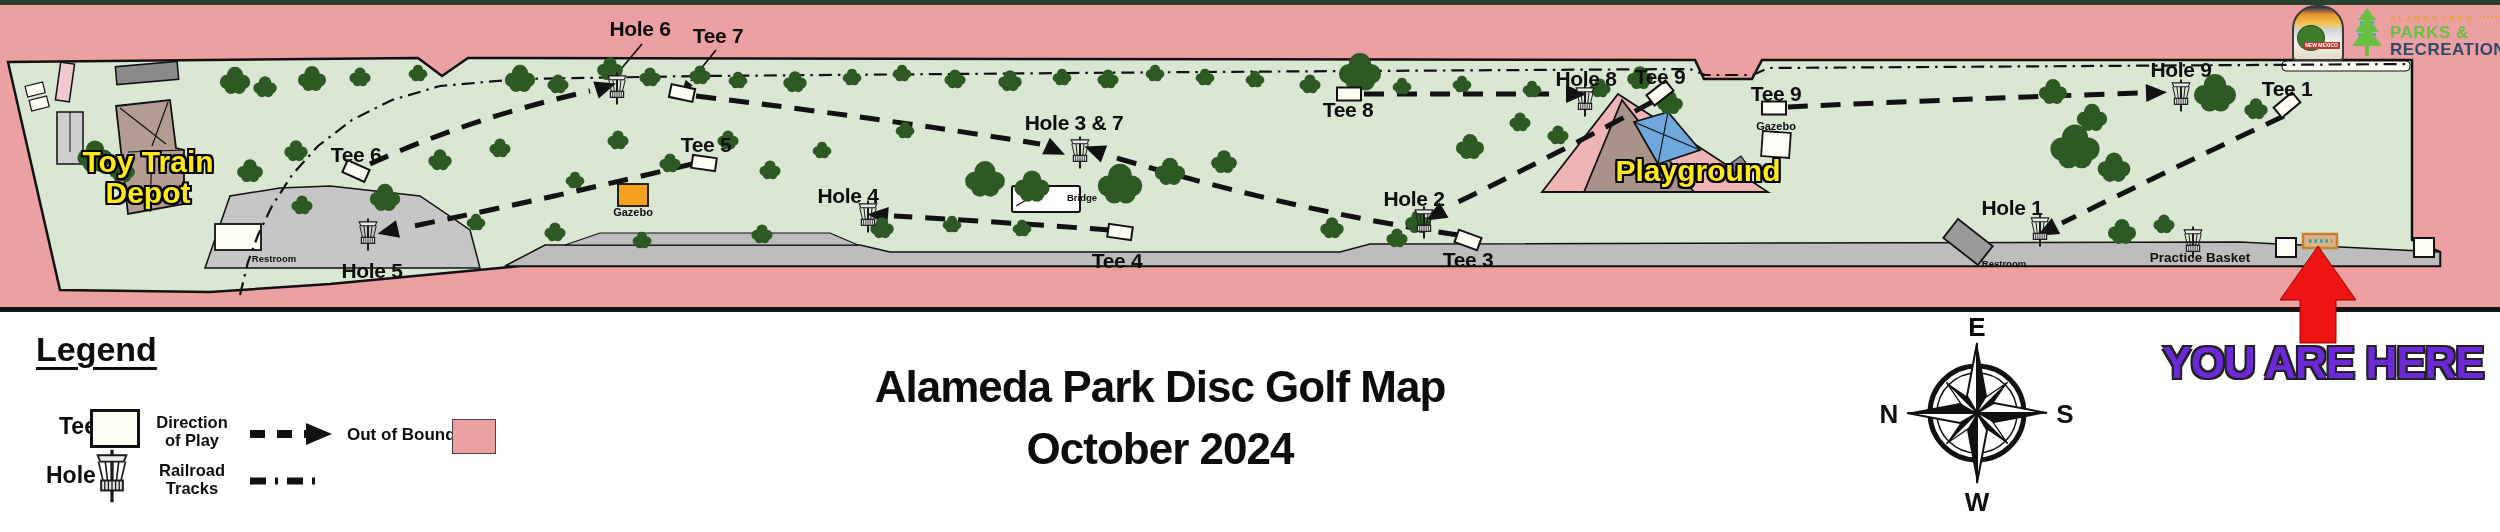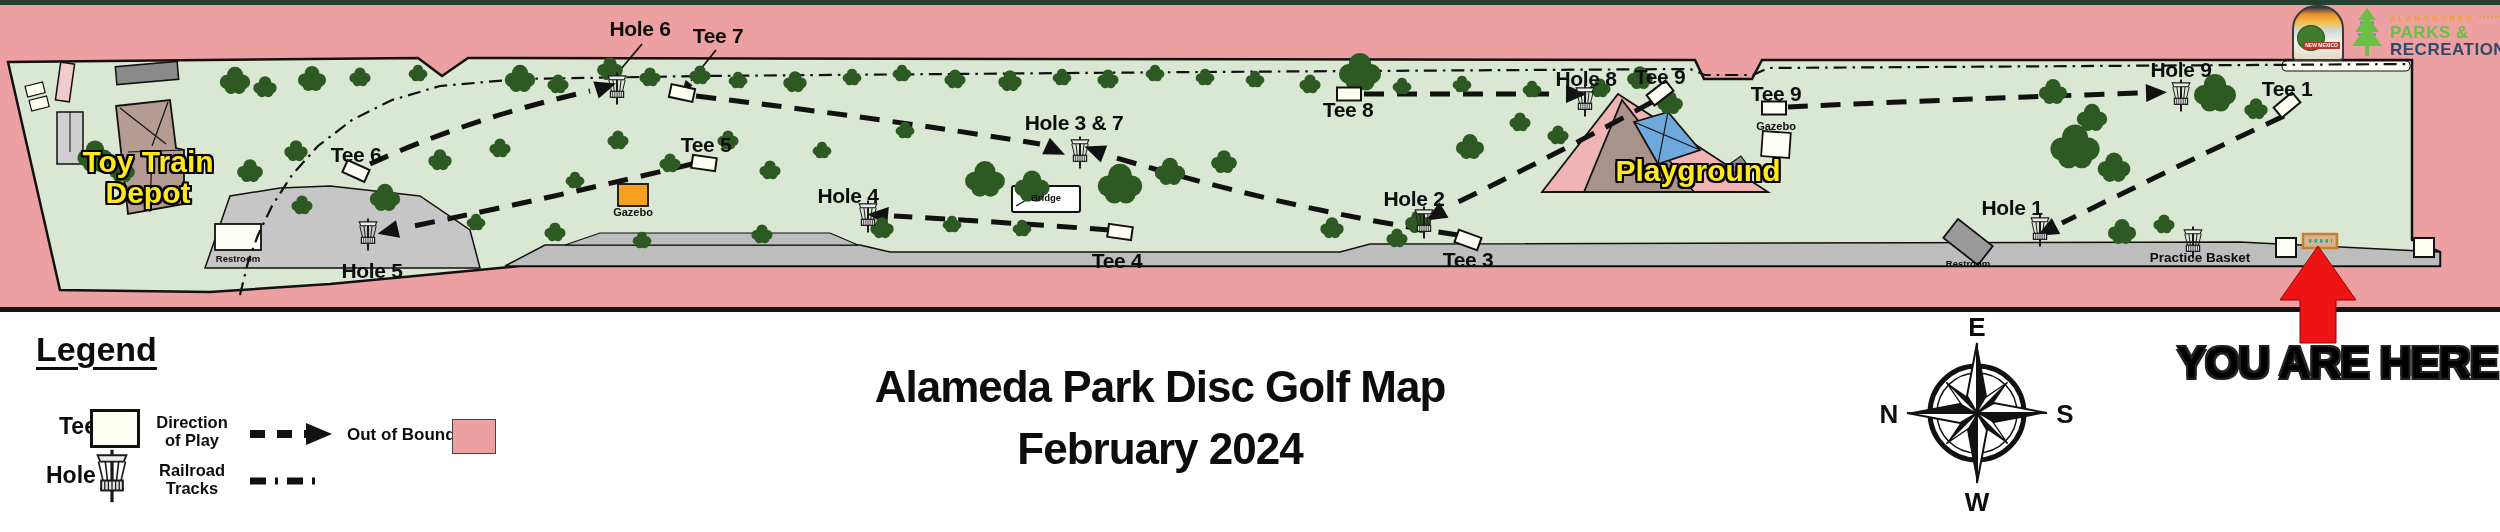--- a/index.html
+++ b/index.html
@@ -6,42 +6,42 @@
   #stage{position:relative;width:2500px;height:532px;background:#ffffff;overflow:hidden;
          font-family:"Liberation Sans",sans-serif;}
   svg{display:block;}
   .abs{position:absolute;}
   
   .mlbl{position:absolute;transform:translateX(-50%);font-weight:700;color:#0d0d0d;
         white-space:nowrap;line-height:1;text-align:center;}
   .lg{font-size:21px;letter-spacing:-0.3px;}
   .md{font-size:13.5px;padding-left:12px;}
   .sm{font-size:11px;}
-  .xs{font-size:9.5px;}
+  .xs{font-size:9.5px;margin-left:36px;}
   .ylw{color:#ffe81c;font-weight:800;font-size:30px;line-height:1.04;white-space:nowrap;
        text-shadow:-2px -2px 0 #000,2px -2px 0 #000,-2px 2px 0 #000,2px 2px 0 #000,
                    0 -2px 0 #000,0 2px 0 #000,-2px 0 0 #000,2px 0 0 #000;}
   
   .leg-title{position:absolute;left:36px;top:330px;font-size:34px;font-weight:800;color:#0d0d0d;
              text-decoration:underline;text-decoration-thickness:3px;text-underline-offset:6px;}
   .leg-item{position:absolute;font-weight:700;color:#0d0d0d;font-size:23px;margin-left:12px;}
   .leg-small{position:absolute;font-weight:700;color:#0d0d0d;font-size:16.5px;line-height:1.12;
              text-align:center;}
   .tee-swatch{position:absolute;left:90px;top:409px;width:44px;height:33px;background:#fffef2;
               border:3px solid #111;}
   .oob-swatch{position:absolute;left:452px;top:419px;width:42px;height:33px;background:#eda0a1;
               border:1.5px solid #444;}
   
   .map-title{position:absolute;left:860px;top:356px;width:600px;text-align:center;color:#0d0d0d;
              font-weight:800;font-size:44px;line-height:62px;letter-spacing:-1px;}
   
   .cmp{position:absolute;transform:translate(-50%,-50%);font-size:26px;font-weight:800;color:#0d0d0d;}
   
-  .yah{position:absolute;left:2148px;top:338px;width:350px;text-align:right;font-size:44px;
-       font-weight:800;color:#000000;letter-spacing:-1px;white-space:nowrap;
+  .yah{position:absolute;left:2148px;top:338px;width:350px;text-align:center;font-size:44px;
+       font-weight:800;color:#6d28d9;letter-spacing:-1px;white-space:nowrap;
        text-shadow:-2px -2px 0 #222,2px -2px 0 #222,-2px 2px 0 #222,2px 2px 0 #222;}
   
   .logo-wrap{position:absolute;left:2292px;top:5px;height:56px;display:flex;align-items:center;gap:8px;}
   .seal{position:relative;width:48px;height:52px;border:2px solid #3a3a3a;
         border-radius:24px 24px 4px 4px;overflow:hidden;
         background:linear-gradient(180deg,#2a2e52 0%,#e8912d 14%,#f4c04a 30%,#cfd8e0 46%,#f7f3e8 66%,#e3dbc8 100%);}
   .seal .tree-ball{position:absolute;left:3px;top:18px;width:26px;height:24px;border-radius:50%;
         background:#3f7d2c;border:1px solid #24511a;}
   .seal .nm{position:absolute;right:2px;bottom:10px;background:#b23a2e;color:#fff;font-size:5px;
         font-weight:700;padding:1px 2px;line-height:1;}
@@ -809,21 +809,21 @@
   <div class="leg-small" style="left:150px;top:461px;width:84px">Railroad Tracks</div>
   <svg class="abs" style="left:246px;top:472px" width="80" height="18">
     <line x1="4" y1="9" x2="76" y2="9" stroke="#111" stroke-width="7" stroke-dasharray="16 9 3 9"></line>
   </svg>
 
   <div class="leg-small" style="left:347px;top:425px;white-space:nowrap;font-size:17px">Out of Bounds</div>
   <div class="oob-swatch"></div>
 
   <div class="map-title">
     <div>Alameda Park Disc Golf Map</div>
-    <div>February 2024</div>
+    <div>October 2024</div>
   </div>
 
   <svg class="abs" style="left:1902px;top:338px" width="150" height="150" viewBox="0 0 150 150">
     <defs>
       <g id="cpt">
         <path d="M0,0 L-10,-17 L0,-70 Z" fill="#ffffff" stroke="#111" stroke-width="2"></path>
         <path d="M0,0 L10,-17 L0,-70 Z" fill="#111"></path>
       </g>
     </defs>
     <g transform="translate(75,75)">

